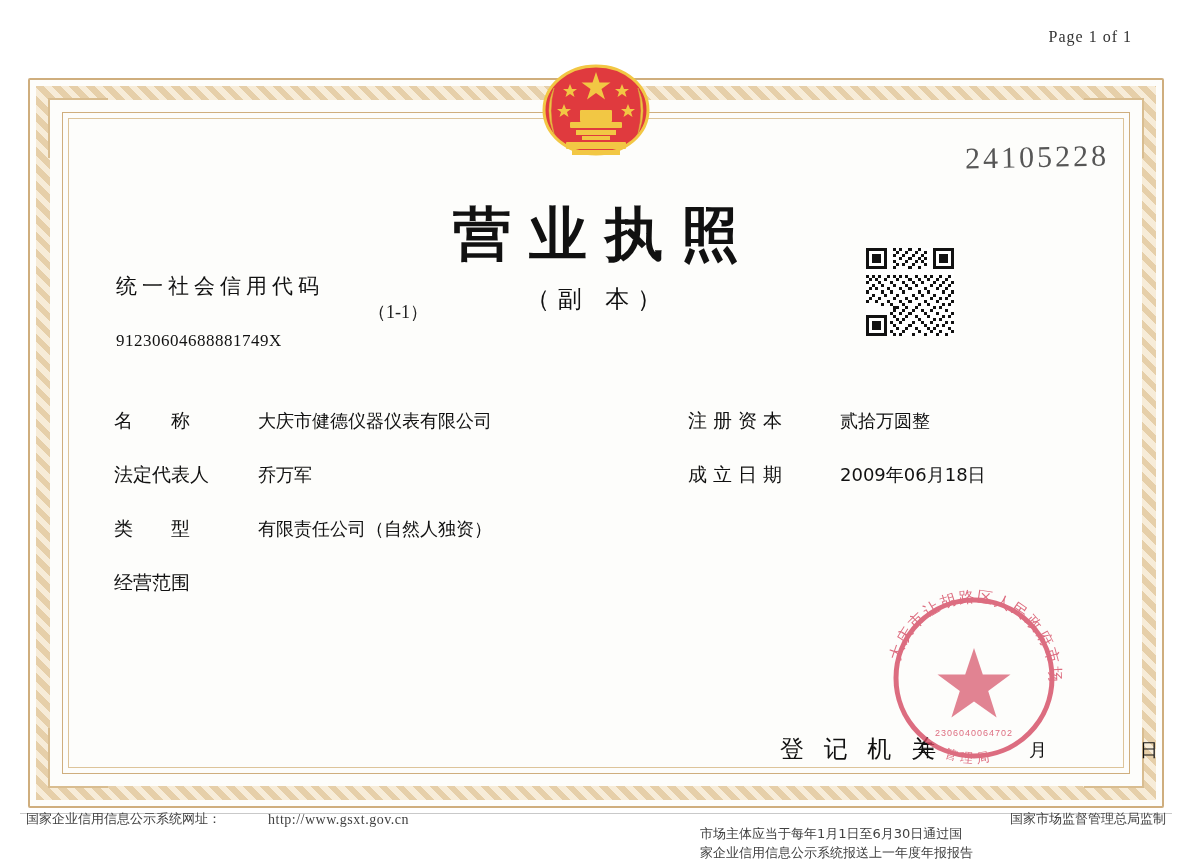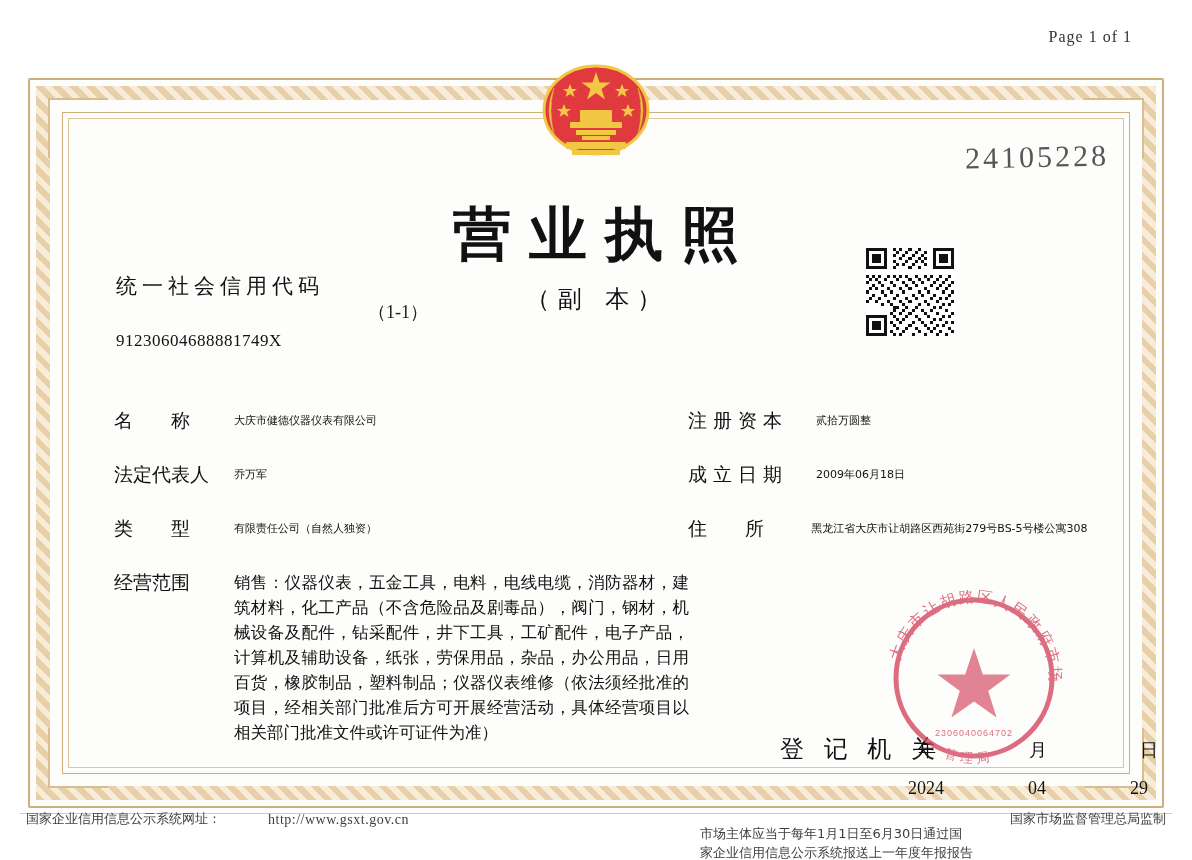--- a/index.html
+++ b/index.html
@@ -99,28 +99,28 @@
   .qr-box{position:absolute;right:210px;top:170px;width:88px;height:88px;}
   .qr-note{
     position:absolute;right:78px;top:168px;width:120px;
     font-family:"DejaVu Sans", sans-serif;
     font-size:11.5px;line-height:17px;color:#222;
   }
 
   
   .fields-left{position:absolute;left:86px;top:330px;width:580px;}
   .fields-right{position:absolute;left:660px;top:330px;width:470px;}
-  .row{display:flex;margin-bottom:28px;}
+  .row{display:flex;margin-bottom:28px;gap:24px;}
   .lbl{
     font-family:"DejaVu Sans", sans-serif;
     font-size:19px;color:#111;white-space:nowrap;
   }
   .val{
     font-family:"DejaVu Sans", sans-serif;
-    font-size:11px;color:#111;line-height:25px;
+    font-size:18px;color:#111;line-height:25px;
   }
   .lbl-w{width:120px;display:flex;justify-content:space-between;}
   .lbl-w.plain{display:block;}
   .scope-val{
     font-family:"DejaVu Sans", sans-serif;
     font-size:16.5px;line-height:25px;color:#111;width:455px;text-align:justify;
   }
   .addr-val{width:360px;}
 
   
@@ -408,50 +408,40 @@
     <div class="row">
       <div class="lbl lbl-w plain">法定代表人</div>
       <div class="val">乔万军</div>
     </div>
     <div class="row">
       <div class="lbl lbl-w">类　　型</div>
       <div class="val">有限责任公司（自然人独资）</div>
     </div>
     <div class="row">
       <div class="lbl lbl-w plain">经营范围</div>
-      <div class="scope-val">销售：仪器仪表，五金工具，电料，电线电缆，消防器材，建筑材料，化工产品（不含危险品及剧毒品），阀门，钢材，机械设备及配件，钻采配件，井下工具，工矿配件，电子产品，计算机及辅助设备，纸张，劳保用品，杂品，办公用品，日用百货，橡胶制品，塑料制品；仪器仪表维修（依法须经批准的项目，经相关部门批准后方可开展经营活动，具体经营项目以相关部门批准文件或许可证件为准）</div>
     </div>
   </div>
 
   <div class="fields-right">
     <div class="row">
       <div class="lbl" style="width:128px;">注 册 资 本</div>
       <div class="val">贰拾万圆整</div>
     </div>
     <div class="row">
       <div class="lbl" style="width:128px;">成 立 日 期</div>
       <div class="val">2009年06月18日</div>
-    </div>
-    <div class="row">
-      <div class="lbl lbl-w" style="width:128px;">住　　所</div>
-      <div class="val addr-val">黑龙江省大庆市让胡路区西苑街279号BS-5号楼公寓308</div>
     </div>
   </div>
 
   <div class="reg-auth">登 记 机 关</div>
 
   <div class="date-row">
     <span>年</span>
     <span>月</span>
     <span>日</span>
-  </div>
-  <div class="date-nums">
-    <span>2024</span>
-    <span>04</span>
-    <span>29</span>
   </div>
 
   <svg class="seal" viewBox="0 0 200 200">
     <defs>
       <path id="sealArcTop" d="M100,100 m-76,0 a76,76 0 1,1 152,0" fill="none"></path>
       <path id="sealArcBottom" d="M 35,148 a76,76 0 0,0 130,0" fill="none"></path>
     </defs>
     <circle cx="100" cy="100" r="78" fill="none" stroke="#d4455e" stroke-width="5"></circle>
     <polygon points="100,70 108.8,96.5 136.5,96.5 114.2,113 122.6,139.5 100,123.5 77.4,139.5 85.8,113 63.5,96.5 91.2,96.5" fill="#d4455e" opacity="0.85"></polygon>
     <text font-family="'DejaVu Sans', sans-serif" font-size="15.5" fill="#d4455e" letter-spacing="2">

